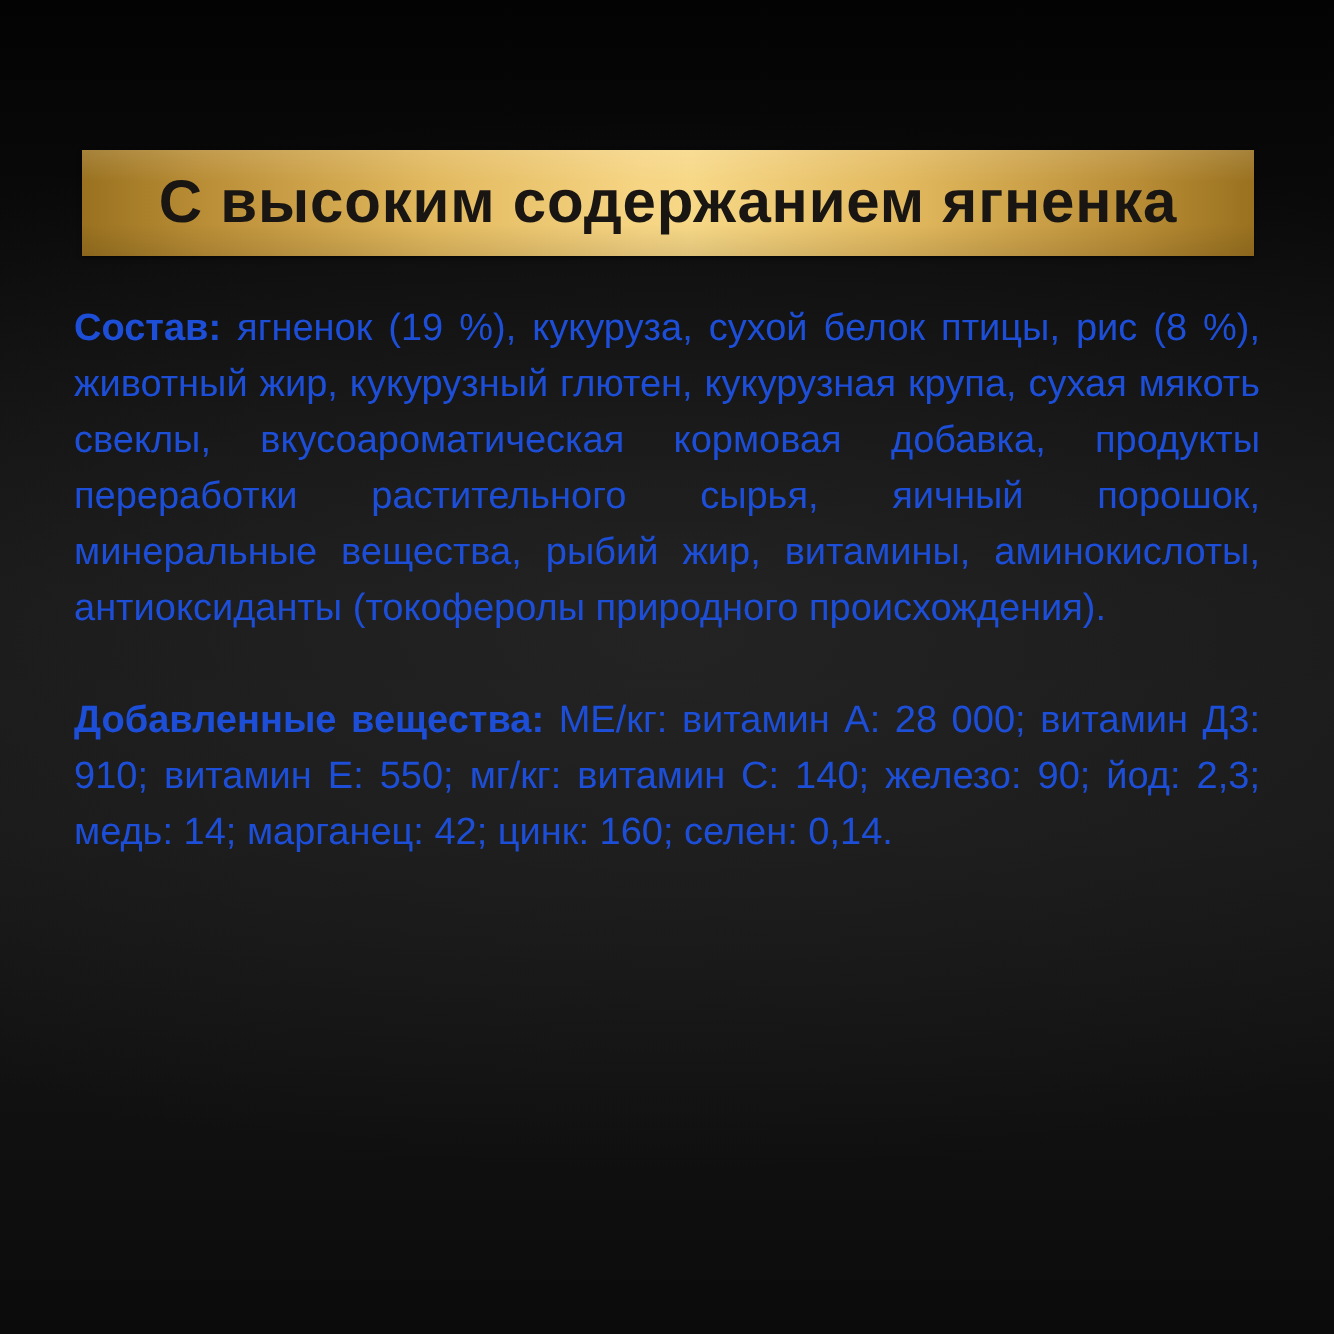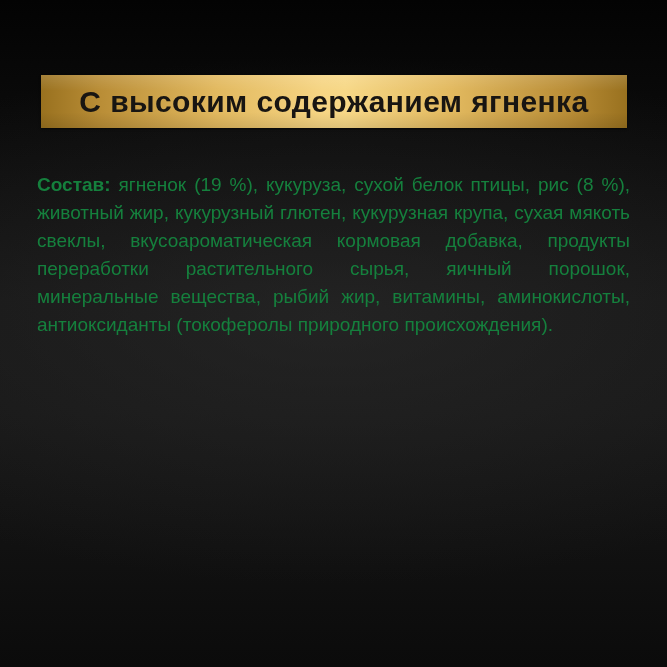--- a/index.html
+++ b/index.html
@@ -38,23 +38,23 @@
   .banner-title {
     color: #181512;
     font-size: 30px;
     font-weight: bold;
     letter-spacing: 0.4px;
     white-space: nowrap;
   }
   .content {
     position: absolute;
     left: 37px;
-    top: 171px;
+    top: 151px;
     width: 593px;
-    color: #15803d;
+    color: #1d4ed8;
     font-size: 19px;
     line-height: 28px;
   }
   .section {
     margin: 0 0 28px 0;
     text-align: justify;
     text-justify: inter-word;
   }
   .section:last-child {
     margin-bottom: 0;
@@ -69,17 +69,18 @@
 <div class="label">
 
   <div class="banner">
     <span class="banner-title">С высоким содержанием ягненка</span>
   </div>
 
   <div class="content">
 
     <p class="section"><span class="heading">Состав:</span> <span>ягненок (19&nbsp;%), кукуруза, сухой белок птицы, рис (8&nbsp;%), животный жир, кукурузный глютен, кукурузная крупа, сухая мякоть свеклы, вкусоароматическая кормовая добавка, продукты переработки растительного сырья, яичный порошок, минеральные вещества, рыбий жир, витамины, аминокислоты, антиоксиданты (токоферолы природного происхождения).</span></p>
 
+    <p class="section"><span class="heading">Добавленные вещества:</span> <span>МЕ/кг: витамин А: 28&nbsp;000; витамин Д3: 910; витамин Е: 550; мг/кг: витамин С: 140; железо: 90; йод: 2,3; медь: 14; марганец: 42; цинк: 160; селен: 0,14.</span></p>
 
 
   </div>
 
 </div>
 
 </body></html>

